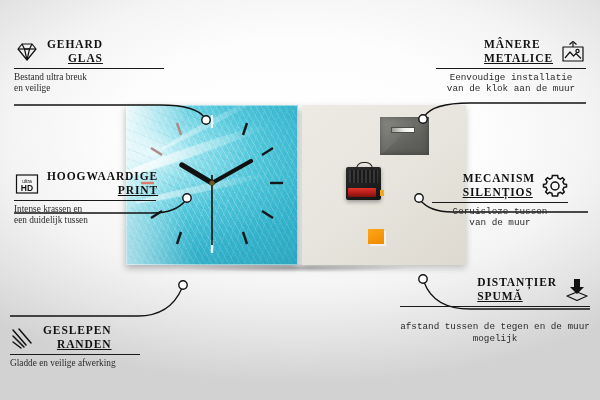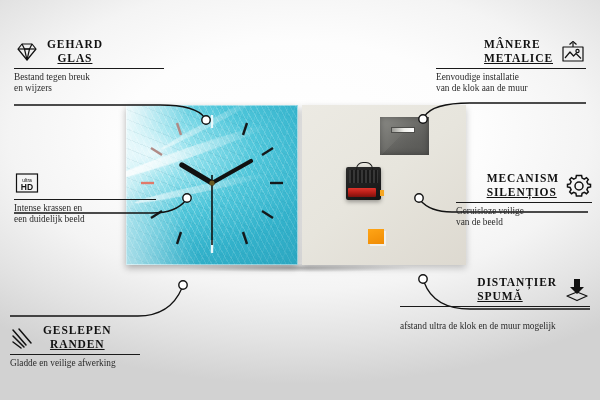--- a/index.html
+++ b/index.html
@@ -18,28 +18,28 @@
   
   .callout{position:absolute;}
   .head{display:flex;align-items:center;gap:7px;}
   .head.right{justify-content:flex-end;}
   .title{
     font-size:11.5px;font-weight:bold;letter-spacing:.9px;
     color:#111;line-height:13.5px;text-transform:uppercase;
     font-family:"Liberation Serif", serif;
   }
   .title .l2{display:block;text-decoration:underline;}
-  .callout.left .title{text-align:center;}
+  .callout.left .title{text-align:right;}
   .callout.right .title{text-align:left;}
   .rule{height:1px;background:#1a1a1a;margin-top:3px;}
   .sub{
     font-size:9.3px;color:#2b2b2b;line-height:11.4px;margin-top:3px;
     font-family:"Liberation Serif", serif;
   }
-  .callout.right .sub{text-align:left;}
+  .callout.right .sub{text-align:center;font-family:Liberation Mono, monospace;}
 
   .ico{width:26px;height:26px;flex:0 0 26px;position:relative;color:#111;}
   .ico svg{display:block;width:26px;height:26px;}
 
   
   #wires{position:absolute;left:0;top:0;width:600px;height:400px;pointer-events:none;}
 
   
   #product{position:absolute;left:126px;top:105px;width:340px;height:160px;}
   #clock{
@@ -177,39 +177,43 @@
             </g>
           </svg>
       </span>
       <span class="title">
         <span>GEHARD</span>
         <span class="l2">GLAS</span>
       </span>
     </div>
     <div class="rule"></div>
     <div class="sub">
-      <span>Bestand tegen breuk</span><br>
-      <span>en wijzers</span>
+      <span>Bestand ultra breuk</span><br>
+      <span>en veilige</span>
     </div>
   </div>
 
   <div class="callout left" style="left:14px;top:170px;width:142px;">
     <div class="head">
       <span class="ico">
         <svg viewBox="0 0 26 26">
           <rect x="2.5" y="4" width="21" height="18" fill="none" stroke="#111" stroke-width="1.2"></rect>
           <text x="13" y="12" font-family="Liberation Sans, sans-serif" font-size="5" text-anchor="middle" fill="#111">ultra</text>
           <text x="13" y="20" font-family="Liberation Sans, sans-serif" font-size="8.5" font-weight="bold" text-anchor="middle" fill="#111">HD</text>
         </svg>
       </span>
+      <span class="title">
+        <span>HOOGWAARDIGE</span>
+        <span class="l2">PRINT</span>
+      </span>
     </div>
     <div class="rule"></div>
     <div class="sub">
       <span>Intense krassen en</span><br>
-      <span>een duidelijk beeld</span>
+      <span>een duidelijk tussen</span>
     </div>
   </div>
 
   <div class="callout left" style="left:10px;top:276px;width:130px;margin-top:48px;">
     <div class="head">
       <span class="ico">
         <svg viewBox="0 0 26 26">
             <g stroke="#111" stroke-width="1.5" stroke-linecap="round">
           <line x1="3" y1="5" x2="16" y2="20"></line>
               <line x1="3" y1="11" x2="14" y2="22"></line>
@@ -247,39 +251,39 @@
           </svg>
       </span>
     </div>
     <div class="rule"></div>
     <div class="sub">
       <span>Eenvoudige installatie</span><br>
       <span>van de klok aan de muur</span>
     </div>
   </div>
 
-  <div class="callout right" style="left:456px;top:172px;width:136px;">
+  <div class="callout right" style="left:432px;top:172px;width:136px;">
     <div class="head right">
       <span class="title">
         <span>MECANISM</span>
         <span class="l2">SILENȚIOS</span>
       </span>
       <span class="ico">
         <svg viewBox="0 0 26 26">
             <g fill="none" stroke="#111" stroke-width="1.5">
           <path d="M13,2.5 l2.6,0 0.5,2.6 2.2,1 2.2,-1.4 1.8,1.8 -1.4,2.2 1,2.2 2.6,0.5 0,2.6 -2.6,0.5 -1,2.2 1.4,2.2 -1.8,1.8 -2.2,-1.4 -2.2,1 -0.5,2.6 -2.6,0 -2.6,0 -0.5,-2.6 -2.2,-1 -2.2,1.4 -1.8,-1.8 1.4,-2.2 -1,-2.2 -2.6,-0.5 0,-2.6 2.6,-0.5 1,-2.2 -1.4,-2.2 1.8,-1.8 2.2,1.4 2.2,-1 0.5,-2.6 z"></path>
           <circle cx="13" cy="13" r="4"></circle>
             </g>
           </svg>
       </span>
     </div>
     <div class="rule"></div>
     <div class="sub">
-      <span>Geruisloze veilige</span><br>
-      <span>van de beeld</span>
+      <span>Geruisloze tussen</span><br>
+      <span>van de muur</span>
     </div>
   </div>
 
   <div class="callout right" style="left:400px;top:276px;width:190px;">
     <div class="head right">
       <span class="title">
         <span>DISTANȚIER</span>
         <span class="l2">SPUMĂ</span>
       </span>
       <span class="ico">
@@ -287,17 +291,17 @@
             <g fill="none" stroke="#111" stroke-width="1.3" stroke-linejoin="round">
           <path d="M10,2 L16,2 L16,10 L20,10 L13,17 L6,10 L10,10 Z" fill="#111" stroke="none"></path>
           <path d="M3,19 L13,15 L23,19 L13,23.5 Z"></path>
             </g>
           </svg>
       </span>
     </div>
     <div class="rule"></div>
     <div class="sub">
       <br>
-      <span>afstand ultra de klok en de muur mogelijk</span>
+      <span>afstand tussen de tegen en de muur mogelijk</span>
     </div>
   </div>
 
 </div>
 
 </body></html>

